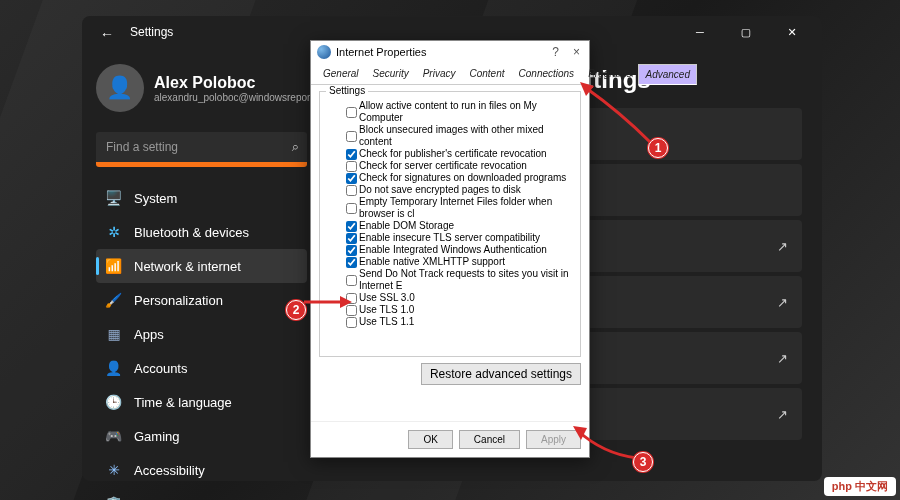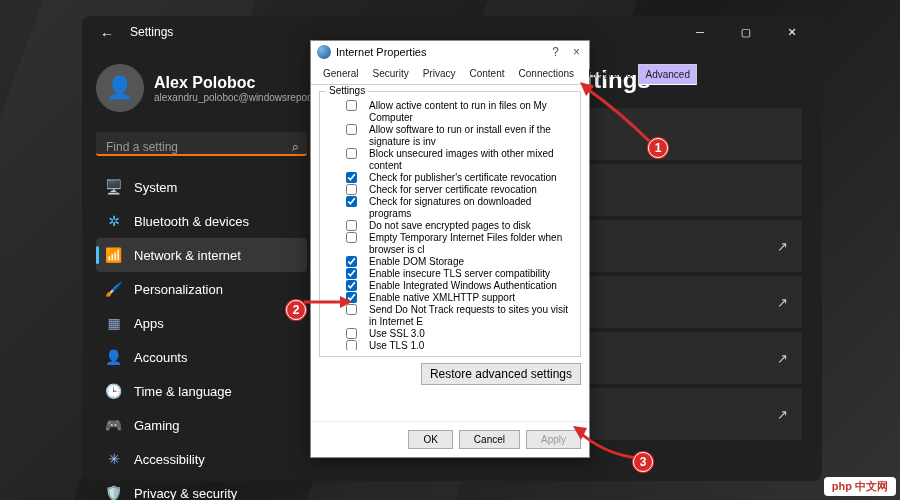--- a/index.html
+++ b/index.html
@@ -14,46 +14,46 @@
   .win-ctrl { margin-left: auto; display: flex; gap: 2px; }
   .win-ctrl span { width: 44px; height: 28px; display: inline-flex; align-items: center; justify-content: center; font-size: 11px; cursor: pointer; }
 
   .body { display: flex; height: calc(100% - 32px); }
   .sidebar { width: 235px; padding: 8px 0 8px 14px; display: flex; flex-direction: column; }
   .profile { display: flex; align-items: center; gap: 10px; padding: 8px 0 14px 0; }
   .avatar { width: 48px; height: 48px; border-radius: 50%; background: #555; display: flex; align-items: center; justify-content: center; font-size: 22px; color: #ddd; }
   .pname { font-size: 16px; font-weight: 600; }
   .pemail { font-size: 10px; color: #aaa; }
   .search { position: relative; margin: 6px 10px 14px 0; }
-  .search input { width: 100%; background: #2d2d2d; border: none; border-bottom: 2px solid #f97316; color: #e5e5e5; font-size: 12px; padding: 8px 28px 0 10px; border-radius: 3px; }
+  .search input { width: 100%; background: #2d2d2d; border: none; border-bottom: 5px solid #f97316; color: #e5e5e5; font-size: 12px; padding: 8px 28px 8px 10px; border-radius: 3px; }
   .search input::placeholder { color: #999; }
   .search-ic { position: absolute; right: 8px; top: 7px; color: #ccc; font-size: 13px; }
   .nav-item { display: flex; align-items: center; gap: 12px; padding: 9px 10px; font-size: 13px; border-radius: 4px; margin-right: 10px; cursor: pointer; }
   .nav-item .ic { width: 16px; height: 16px; display: inline-flex; align-items: center; justify-content: center; font-size: 14px; }
   .nav-item.active { background: #373737; position: relative; }
   .nav-item.active::before { content: ""; position: absolute; left: 0; top: 8px; bottom: 8px; width: 3px; background: #4cc2ff; border-radius: 2px; }
 
   .main { flex: 1; padding: 18px 20px; }
   .page-h { font-size: 24px; font-weight: 600; margin-bottom: 14px; }
   .card { background: #2b2b2b; border-radius: 4px; height: 52px; margin-bottom: 4px; display: flex; align-items: center; justify-content: flex-end; padding: 0 14px; }
   .ext-ic { color: #ccc; font-size: 13px; }
 
   
   .dialog { position: absolute; left: 310px; top: 40px; width: 280px; background: #fff; border: 1px solid #888; box-shadow: 0 4px 18px rgba(0,0,0,0.5); color: #000; font-size: 11px; }
   .dlg-title { display: flex; align-items: center; padding: 4px 6px; }
   .globe-ic { width: 14px; height: 14px; border-radius: 50%; background: radial-gradient(circle at 30% 30%, #7db9e8, #1e5799); margin-right: 5px; }
   .dlg-ctrl { margin-left: auto; display: flex; gap: 8px; color: #555; font-size: 12px; }
   .dlg-ctrl span { cursor: pointer; padding: 0 3px; }
   .tabs { display: flex; border-bottom: 1px solid #ccc; padding: 0 5px; font-size: 10px; }
-  .tab { padding: 4px 6px; cursor: pointer; border: 1px solid transparent; color: #222; }
+  .tab { padding: 4px 6px; cursor: pointer; border: 1px solid transparent; color: #222; font-style: italic; }
   .tab.active { border: 1px solid #ccc; border-bottom-color: #fff; background: #c4b5fd; position: relative; top: 1px; }
   .group { margin: 6px 8px; border: 1px solid #ccc; padding: 8px 6px 6px 6px; position: relative; }
   .group-label { position: absolute; top: -7px; left: 6px; background: #fff; padding: 0 3px; font-size: 10px; }
   .opts { height: 250px; overflow: hidden; }
-  .opt { display: flex; align-items: flex-start; gap: 12px; font-size: 10px; line-height: 12px; padding-left: 20px; }
+  .opt { display: flex; align-items: center; gap: 2px; font-size: 10px; line-height: 12px; padding-left: 20px; }
   .opt input { width: 11px; height: 11px; accent-color: #0067c0; }
   .restore { text-align: right; margin: 4px 8px 8px 0; }
   .restore button { font-size: 12px; padding: 3px 8px; background: #e8e8e8; border: 1px solid #aaa; cursor: pointer; }
   .dlg-btns { display: flex; justify-content: flex-end; gap: 6px; padding: 8px; border-top: 1px solid #eee; margin-top: 36px; }
   .dlg-btns button { font-size: 10px; padding: 3px 14px; background: #e8e8e8; border: 1px solid #aaa; cursor: pointer; }
   .dlg-btns button.disabled { color: #999; }
 
   
   .marker { position: absolute; width: 20px; height: 20px; border-radius: 50%; background: #d92b2b; color: #fff; font-size: 12px; font-weight: 700; display: flex; align-items: center; justify-content: center; border: 1px solid #fff; box-shadow: 0 0 0 1px #d92b2b; }
   .arrow { position: absolute; pointer-events: none; }
@@ -173,24 +173,20 @@
     </div>
   <div class="group">
     <span class="group-label">Settings</span>
     <div class="opts" id="opts">
         <div class="opt">
           <input type="checkbox" style="">
           <span>Allow active content to run in files on My Computer</span>
         </div>
         <div class="opt">
           <input type="checkbox" style="">
-          <span>Allow software to run or install even if the signature is inv</span>
-        </div>
-        <div class="opt">
-          <input type="checkbox" style="">
           <span>Block unsecured images with other mixed content</span>
         </div>
         <div class="opt">
           <input type="checkbox" checked="" style="">
           <span>Check for publisher's certificate revocation</span>
         </div>
         <div class="opt">
           <input type="checkbox" style="">
           <span>Check for server certificate revocation</span>
         </div>

